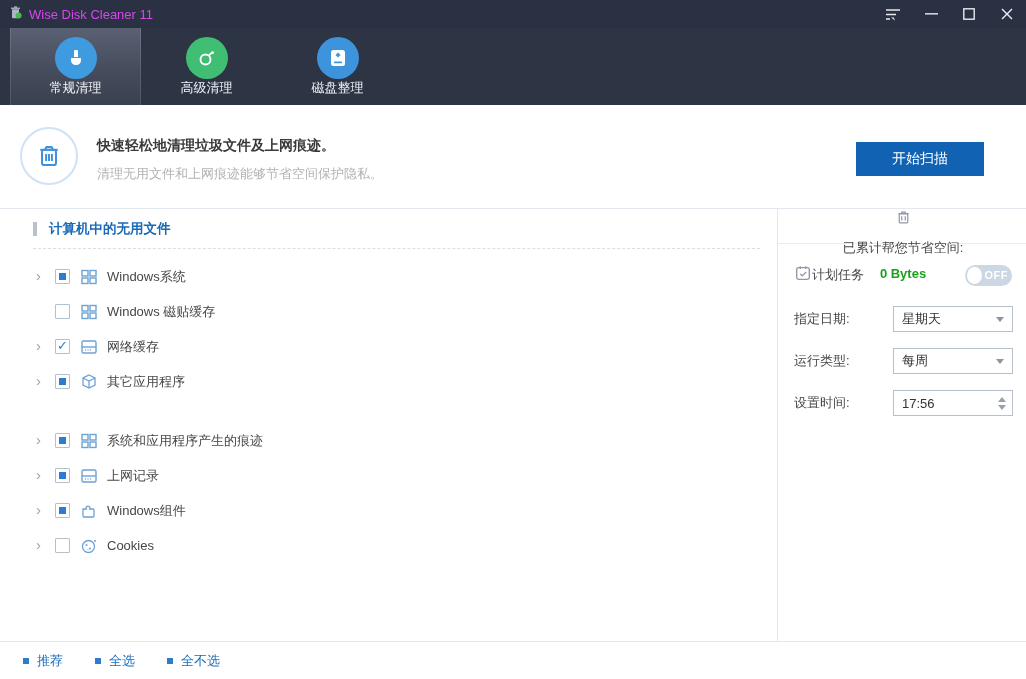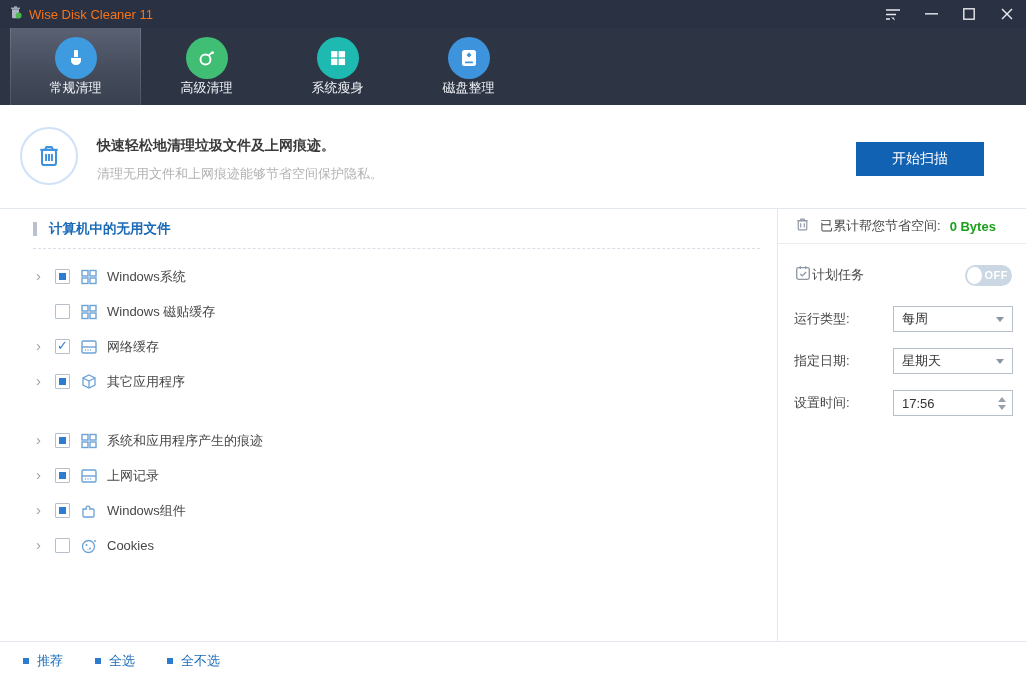--- a/index.html
+++ b/index.html
@@ -1,21 +1,21 @@
 <!DOCTYPE html>
 <html><head>
 <meta charset="utf-8">
 <style>
   html,body{margin:0;padding:0;background:#888;}
   *{box-sizing:border-box;font-family:"Liberation Sans","DejaVu Sans",sans-serif;}
   .app{position:relative;width:1026px;height:679px;background:#fff;overflow:hidden;}
 
   
   .titlebar{position:absolute;top:0;left:0;right:0;height:28px;background:#2a3142;display:flex;align-items:center;padding-left:8px;}
-  .titlebar .apptitle{color:#f97316;font-size:13px;margin-left:6px;}
+  .titlebar .apptitle{color:#d946ef;font-size:13px;margin-left:6px;}
   .win-controls{position:absolute;right:0;top:0;height:28px;display:flex;align-items:center;}
   .win-btn{width:38px;height:28px;display:flex;align-items:center;justify-content:center;cursor:default;}
   .win-btn svg{display:block;}
 
   
   .nav{position:absolute;top:28px;left:0;right:0;height:77px;background:#2d3444;display:flex;padding-left:10px;}
   .tab{width:131px;height:77px;display:flex;flex-direction:column;align-items:center;justify-content:center;}
   .tab.active{background:linear-gradient(180deg,#5a6172 0%,#454c5c 55%,#39404f 100%);box-shadow:inset 1px 0 0 rgba(255,255,255,.12), inset -1px 0 0 rgba(255,255,255,.12);}
   .tab .circle{width:42px;height:42px;border-radius:50%;display:flex;align-items:center;justify-content:center;}
   .tab .tablabel{color:#f2f4f8;font-size:13px;}
@@ -39,21 +39,21 @@
   .chev{width:10px;color:#9aa4b0;font-size:15px;line-height:1;transform:translateY(-1px);}
   .chev.hidden{visibility:hidden;}
   .cb{width:15px;height:15px;border:1px solid #b4c0cc;background:#fff;position:relative;border-radius:1px;flex:0 0 auto;}
   .cb.partial::after{content:"";position:absolute;left:3px;top:3px;right:3px;bottom:3px;background:#2e7cd0;}
   .cb.checked::after{content:"✓";position:absolute;left:1px;top:-2px;color:#2e7cd0;font-size:13px;font-weight:bold;}
   .row .ticon{width:19px;height:19px;flex:0 0 auto;display:flex;align-items:center;justify-content:center;}
   .row .rlabel{font-size:13px;color:#474747;}
 
   
   .sidebar{position:absolute;top:209px;left:777px;right:0;bottom:38px;background:#fff;border-left:1px solid #e4e8ee;}
-  .save-row{height:35px;display:flex;align-items:center;gap:9px;padding:0 14px 0 16px;border-bottom:1px solid #e9edf2;}
+  .save-row{height:35px;display:flex;align-items:center;gap:9px;padding:0 14px 0 16px;border-bottom:1px solid #e9edf2;flex-direction:column;}
   .save-label{font-size:13px;color:#474747;}
   .save-value{font-size:13px;font-weight:bold;color:#1ba01b;}
   .sched-row{margin-top:16px;height:30px;display:flex;align-items:center;padding:0 14px 0 16px;}
   .sched-label{font-size:13px;color:#474747;}
   .toggle{margin-left:auto;width:47px;height:21px;border-radius:11px;background:#ccd7e4;display:flex;align-items:center;padding:0 4px 0 2px;}
   .knob{width:17px;height:17px;border-radius:50%;background:#fff;}
   .toggle-text{color:#fff;font-size:11px;font-weight:bold;margin-left:3px;letter-spacing:.5px;}
   .adv-row{margin-top:20px;display:flex;align-items:center;gap:9px;padding:0 14px 0 16px;}
   .adv-label{font-size:13px;color:#474747;}
   .form-row{margin-top:16px;height:26px;display:flex;align-items:center;padding:0 13px 0 16px;}
@@ -133,31 +133,20 @@
       <div class="circle" style="background:#3fbe74">
         <svg width="24" height="24" viewBox="0 0 24 24" fill="none" stroke="#fff" stroke-width="1.9">
             <circle cx="10.5" cy="13.5" r="5"></circle>
             <path d="M14 9.5c1.2-1.8 3-3 4.5-2.5"></path>
             <circle cx="17.5" cy="6.5" r="1.3" fill="#fff" stroke="none"></circle>
           </svg>
       </div>
       <div class="tablabel">高级清理</div>
     </div>
     <div class="tab">
-      <div class="circle" style="background:#1eb9b1">
-        <svg width="22" height="22" viewBox="0 0 24 24" fill="#fff">
-            <rect x="4.5" y="4.5" width="6.8" height="6.8"></rect>
-            <rect x="12.7" y="4.5" width="7" height="6.8"></rect>
-            <rect x="4.5" y="12.7" width="6.8" height="7"></rect>
-            <rect x="12.7" y="12.7" width="7" height="7"></rect>
-          </svg>
-      </div>
-      <div class="tablabel">系统瘦身</div>
-    </div>
-    <div class="tab">
       <div class="circle" style="background:#3e93dd">
         <svg width="24" height="24" viewBox="0 0 24 24">
             <rect x="5" y="4" width="14" height="16" rx="2.5" fill="#fff"></rect>
             <rect x="10.2" y="7.2" width="3.6" height="3.6" fill="#3e93dd" transform="rotate(45 12 9)"></rect>
             <rect x="8" y="15.6" width="8" height="1.7" rx="0.85" fill="#3e93dd"></rect>
           </svg>
       </div>
       <div class="tablabel">磁盘整理</div>
     </div>
   </div>
@@ -323,31 +312,31 @@
       </span>
       <span class="sched-label">计划任务</span>
       <span class="toggle">
         <span class="knob"></span>
         <span class="toggle-text">OFF</span>
       </span>
     </div>
 
 
     <div class="form-row">
+      <span class="form-label">指定日期:</span>
+      <span class="control">
+        <span class="val">星期天</span>
+        <span class="caret"></span>
+      </span>
+    </div>
+
+    <div class="form-row">
       <span class="form-label">运行类型:</span>
       <span class="control">
         <span class="val">每周</span>
-        <span class="caret"></span>
-      </span>
-    </div>
-
-    <div class="form-row">
-      <span class="form-label">指定日期:</span>
-      <span class="control">
-        <span class="val">星期天</span>
         <span class="caret"></span>
       </span>
     </div>
 
     <div class="form-row">
       <span class="form-label">设置时间:</span>
       <span class="control">
         <span class="val">17:56</span>
         <span class="spin">
             <i class="up"></i>

